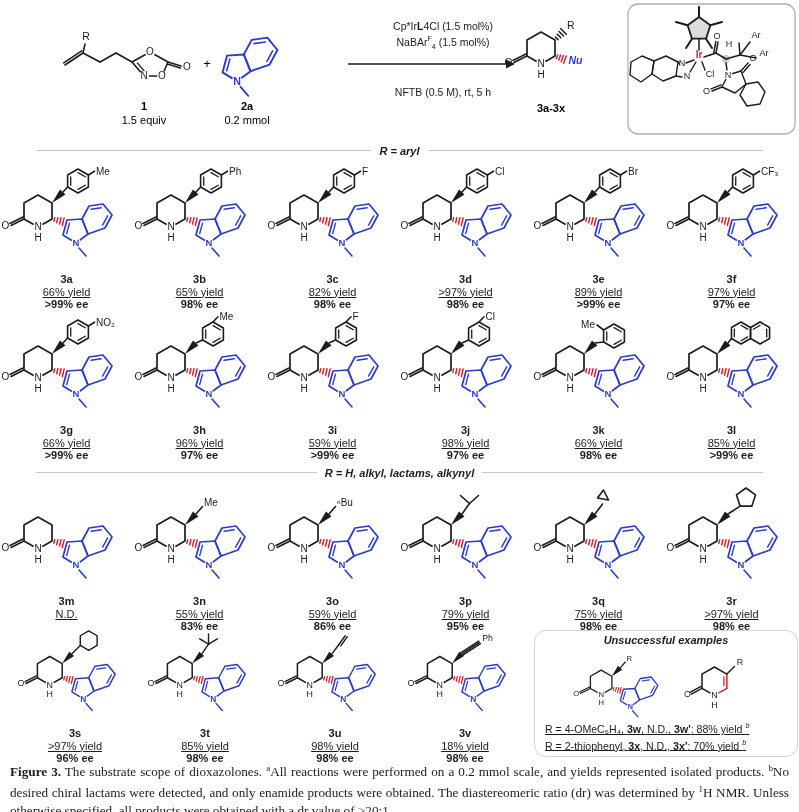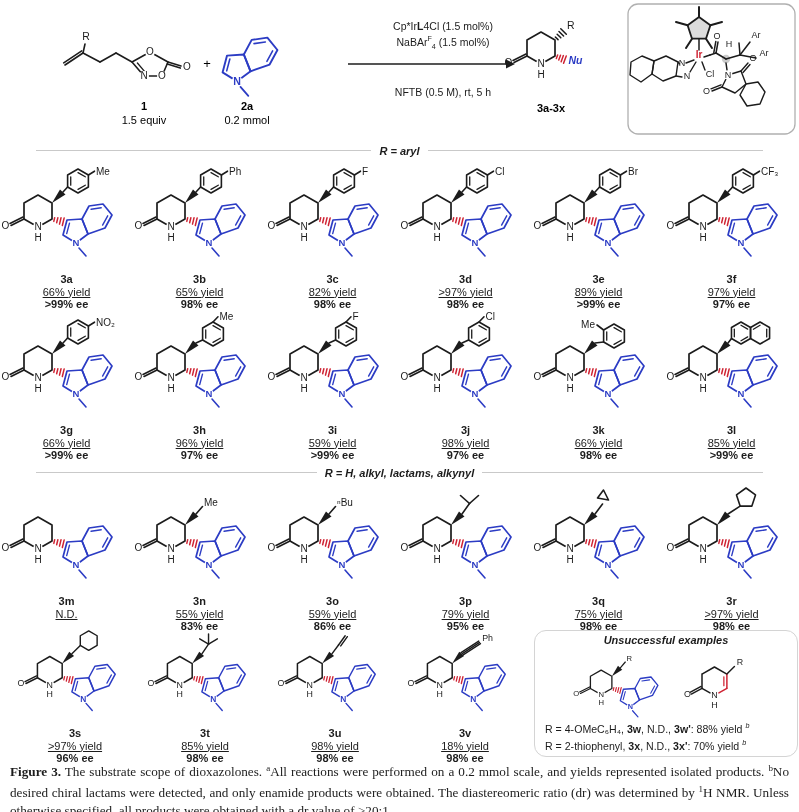--- a/index.html
+++ b/index.html
@@ -20,21 +20,21 @@
   .tile svg{margin-top:6px;overflow:visible;display:block;}
   .tile .cid{font-weight:bold;font-size:11px;margin-top:13px;line-height:12.5px;}
   .tile .yld{font-size:11px;line-height:12.5px;text-decoration:underline;}
   .tile .ee{font-size:11px;font-weight:bold;line-height:12.5px;}
   #row-alkyl-2 .tiles{display:flex;padding-left:10px;}
   #row-alkyl-2 .tile{width:130px;}
   #row-alkyl-2 .tile svg{margin-top:3px;}
   .unsucc-box{width:254px;height:121px;margin-left:4px;margin-top:3px;border:1.3px solid #d4d4d4;border-radius:12px;padding:2px 4px;}
   .unsucc-box .title{text-align:center;font-weight:bold;font-style:italic;font-size:11px;line-height:14px;}
   .unsucc-box .structs{display:flex;justify-content:center;align-items:flex-start;gap:10px;height:72px;}
-  .unsucc-box .lines{font-size:10.6px;line-height:14px;padding-left:6px;}
+  .unsucc-box .lines{font-size:10.6px;line-height:14px;padding-left:6px;text-decoration:underline;}
   .caption{font-family:"Liberation Serif",serif;font-size:13.2px;line-height:17.5px;text-align:justify;padding:5px 10px 0 10px;}
 </style>
 </head>
 <body>
 
 <div class="scheme">
   <svg width="799" height="140" viewBox="0 0 799 140">
     <g id="g-reactant1">
         <line x1="65" y1="65" x2="83" y2="53" stroke="#1c1c1c" stroke-width="1.6" stroke-linecap="round"></line>
         <line x1="63.7" y1="62.9" x2="81.7" y2="50.9" stroke="#1c1c1c" stroke-width="1.6" stroke-linecap="round"></line>

